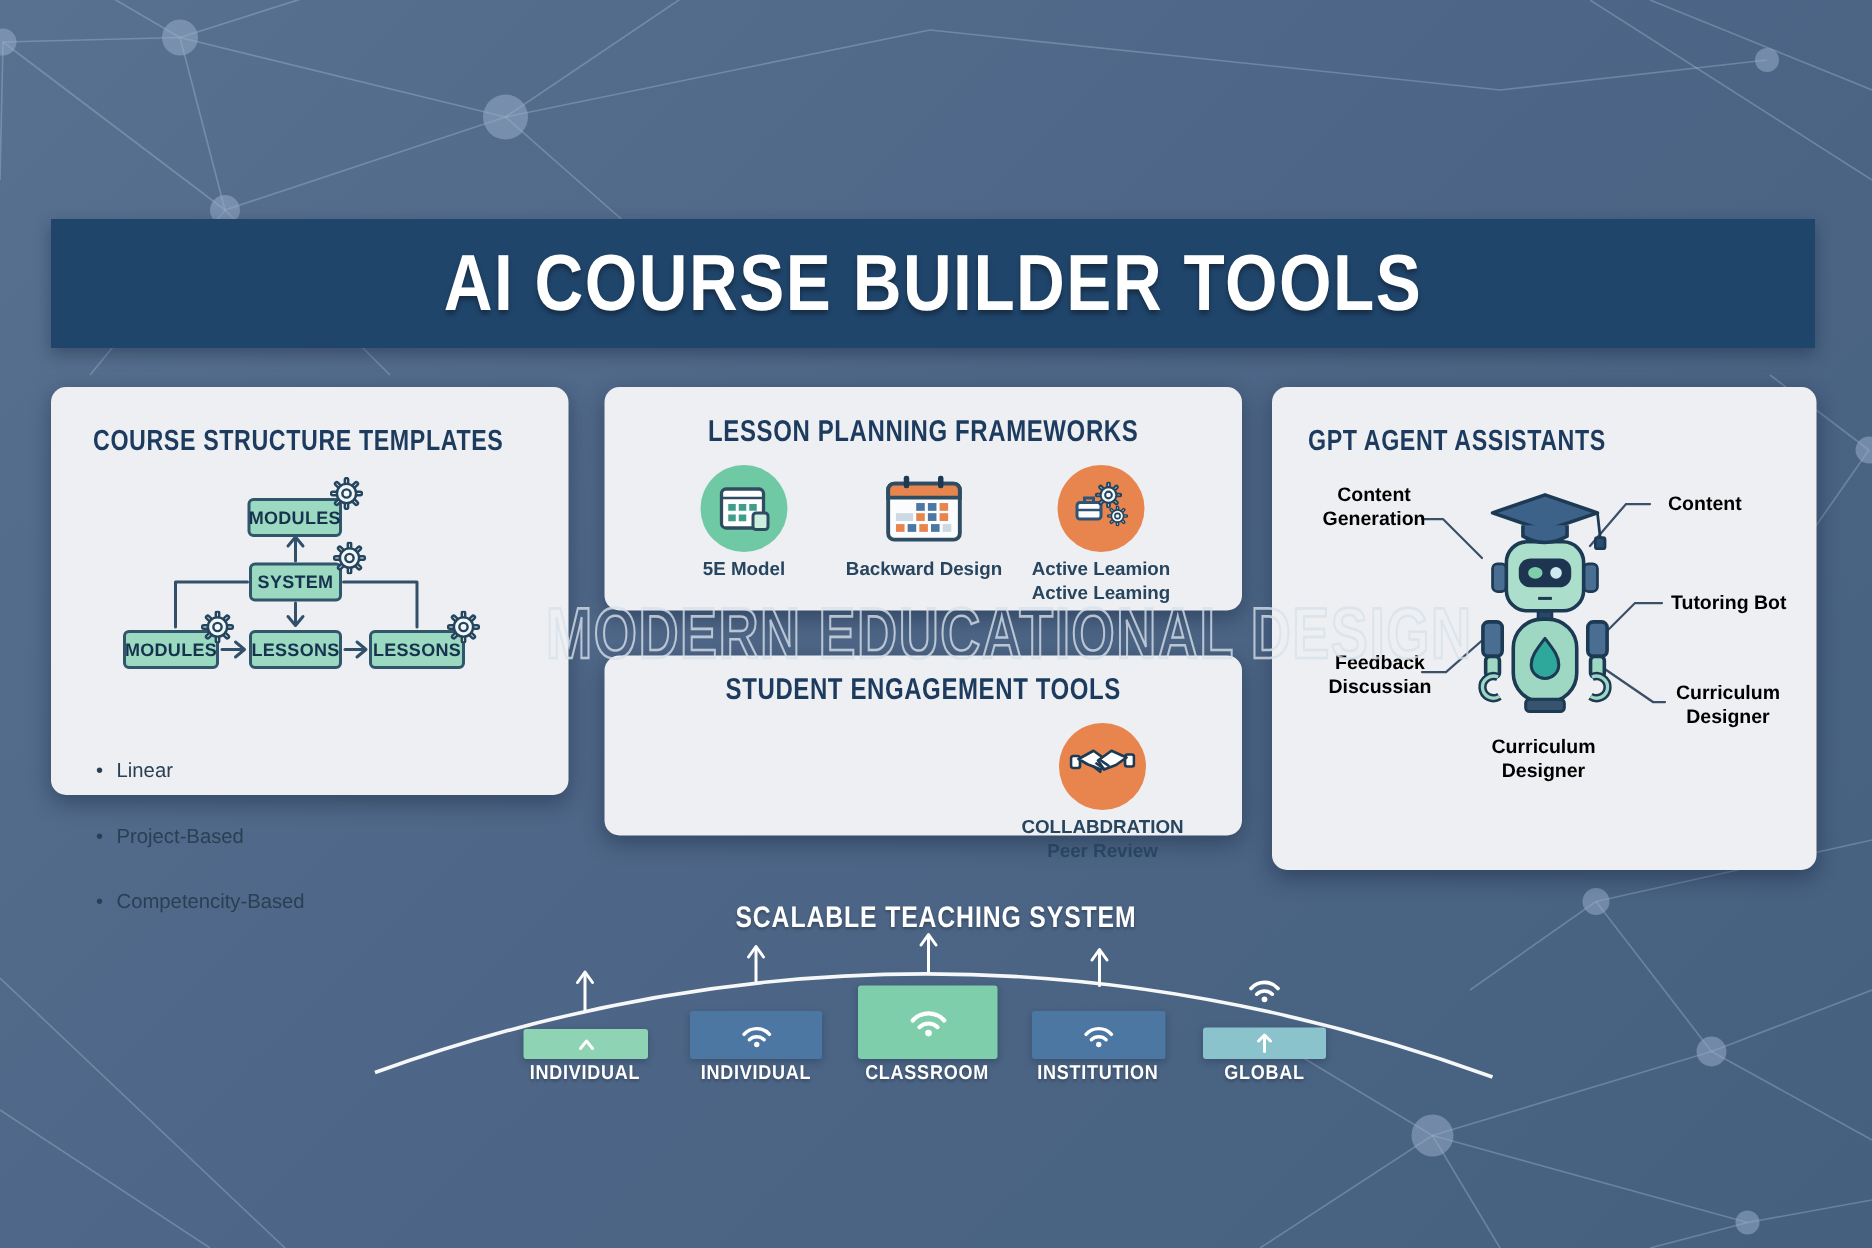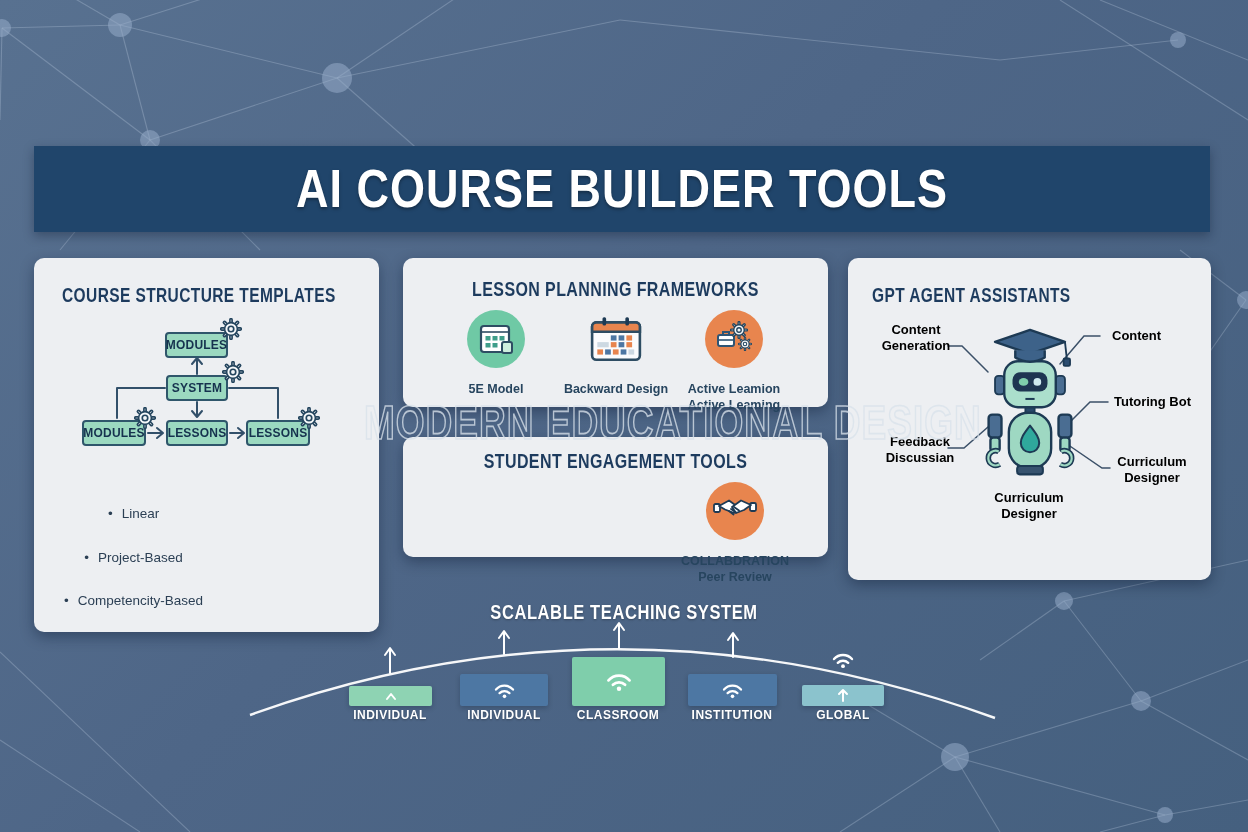--- a/index.html
+++ b/index.html
@@ -11,21 +11,21 @@
   
   .banner{position:absolute;left:34px;top:146px;width:1176px;height:86px;background:#20456b;
           z-index:3;display:flex;align-items:center;justify-content:center;
           box-shadow:0 4px 10px rgba(8,20,40,.35);}
   .banner-title{color:#fff;font-size:45px;font-weight:bold;letter-spacing:1px;
           transform:scaleY(1.18);white-space:nowrap;text-shadow:0 2px 3px rgba(0,0,0,.35);}
 
   
   .panel{position:absolute;background:#edeff2;border-radius:10px;z-index:2;
          box-shadow:0 5px 14px rgba(8,22,44,.38);}
-  .panel-left{left:34px;top:258px;width:345px;height:374px;text-align:center;}
+  .panel-left{left:34px;top:258px;width:345px;height:272px;}
   .card-a{left:403px;top:258px;width:425px;height:149px;}
   .card-b{left:403px;top:437px;width:425px;height:120px;}
   .panel-right{left:848px;top:258px;width:363px;height:322px;}
 
   .phead{position:absolute;color:#1d3b5e;font-weight:bold;font-size:15.5px;letter-spacing:.4px;
          transform:scaleY(1.25);transform-origin:left top;white-space:nowrap;}
   .phead-c{position:absolute;left:0;right:0;text-align:center;color:#1d3b5e;font-weight:bold;
          font-size:16px;letter-spacing:.4px;transform:scaleY(1.25);transform-origin:center top;white-space:nowrap;}
 
   
@@ -42,21 +42,21 @@
   .flow-svg{position:absolute;left:0;top:0;}
 
   .bullets{position:absolute;left:30px;top:222px;margin:0;padding:0;list-style:none;}
   .bullets li{color:#2b3f54;font-size:13.5px;line-height:19.5px;margin-top:24px;}
   .bullets li::before{content:"•";margin-right:9px;color:#2b3f54;}
 
   
   .icol{position:absolute;width:130px;text-align:center;}
   .circle{width:58px;height:58px;border-radius:50%;margin:0 auto;display:flex;align-items:center;justify-content:center;}
   .c-green{background:#6fc9a5;} .c-orange{background:#e8854e;} .c-blue{background:#4e739d;}
-  .ilabel{margin-top:14px;color:#27455f;font-size:12.5px;font-weight:600;line-height:15.5px;}
+  .ilabel{margin-top:4px;color:#27455f;font-size:12.5px;font-weight:600;line-height:15.5px;}
 
   
   .callout{position:absolute;color:#000000;font-size:13px;font-weight:600;line-height:16px;z-index:2;}
   .co-content-gen{left:22px;top:64px;width:92px;text-align:center;}
   .co-content{left:264px;top:70px;width:86px;text-align:left;}
   .co-tutoring{left:266px;top:136px;width:92px;}
   .co-feedback{left:28px;top:176px;width:88px;text-align:center;}
   .co-curr-right{left:262px;top:196px;width:84px;text-align:center;}
   .co-center{left:130px;top:232px;width:102px;text-align:center;}
   .robot{position:absolute;left:136px;top:70px;}

